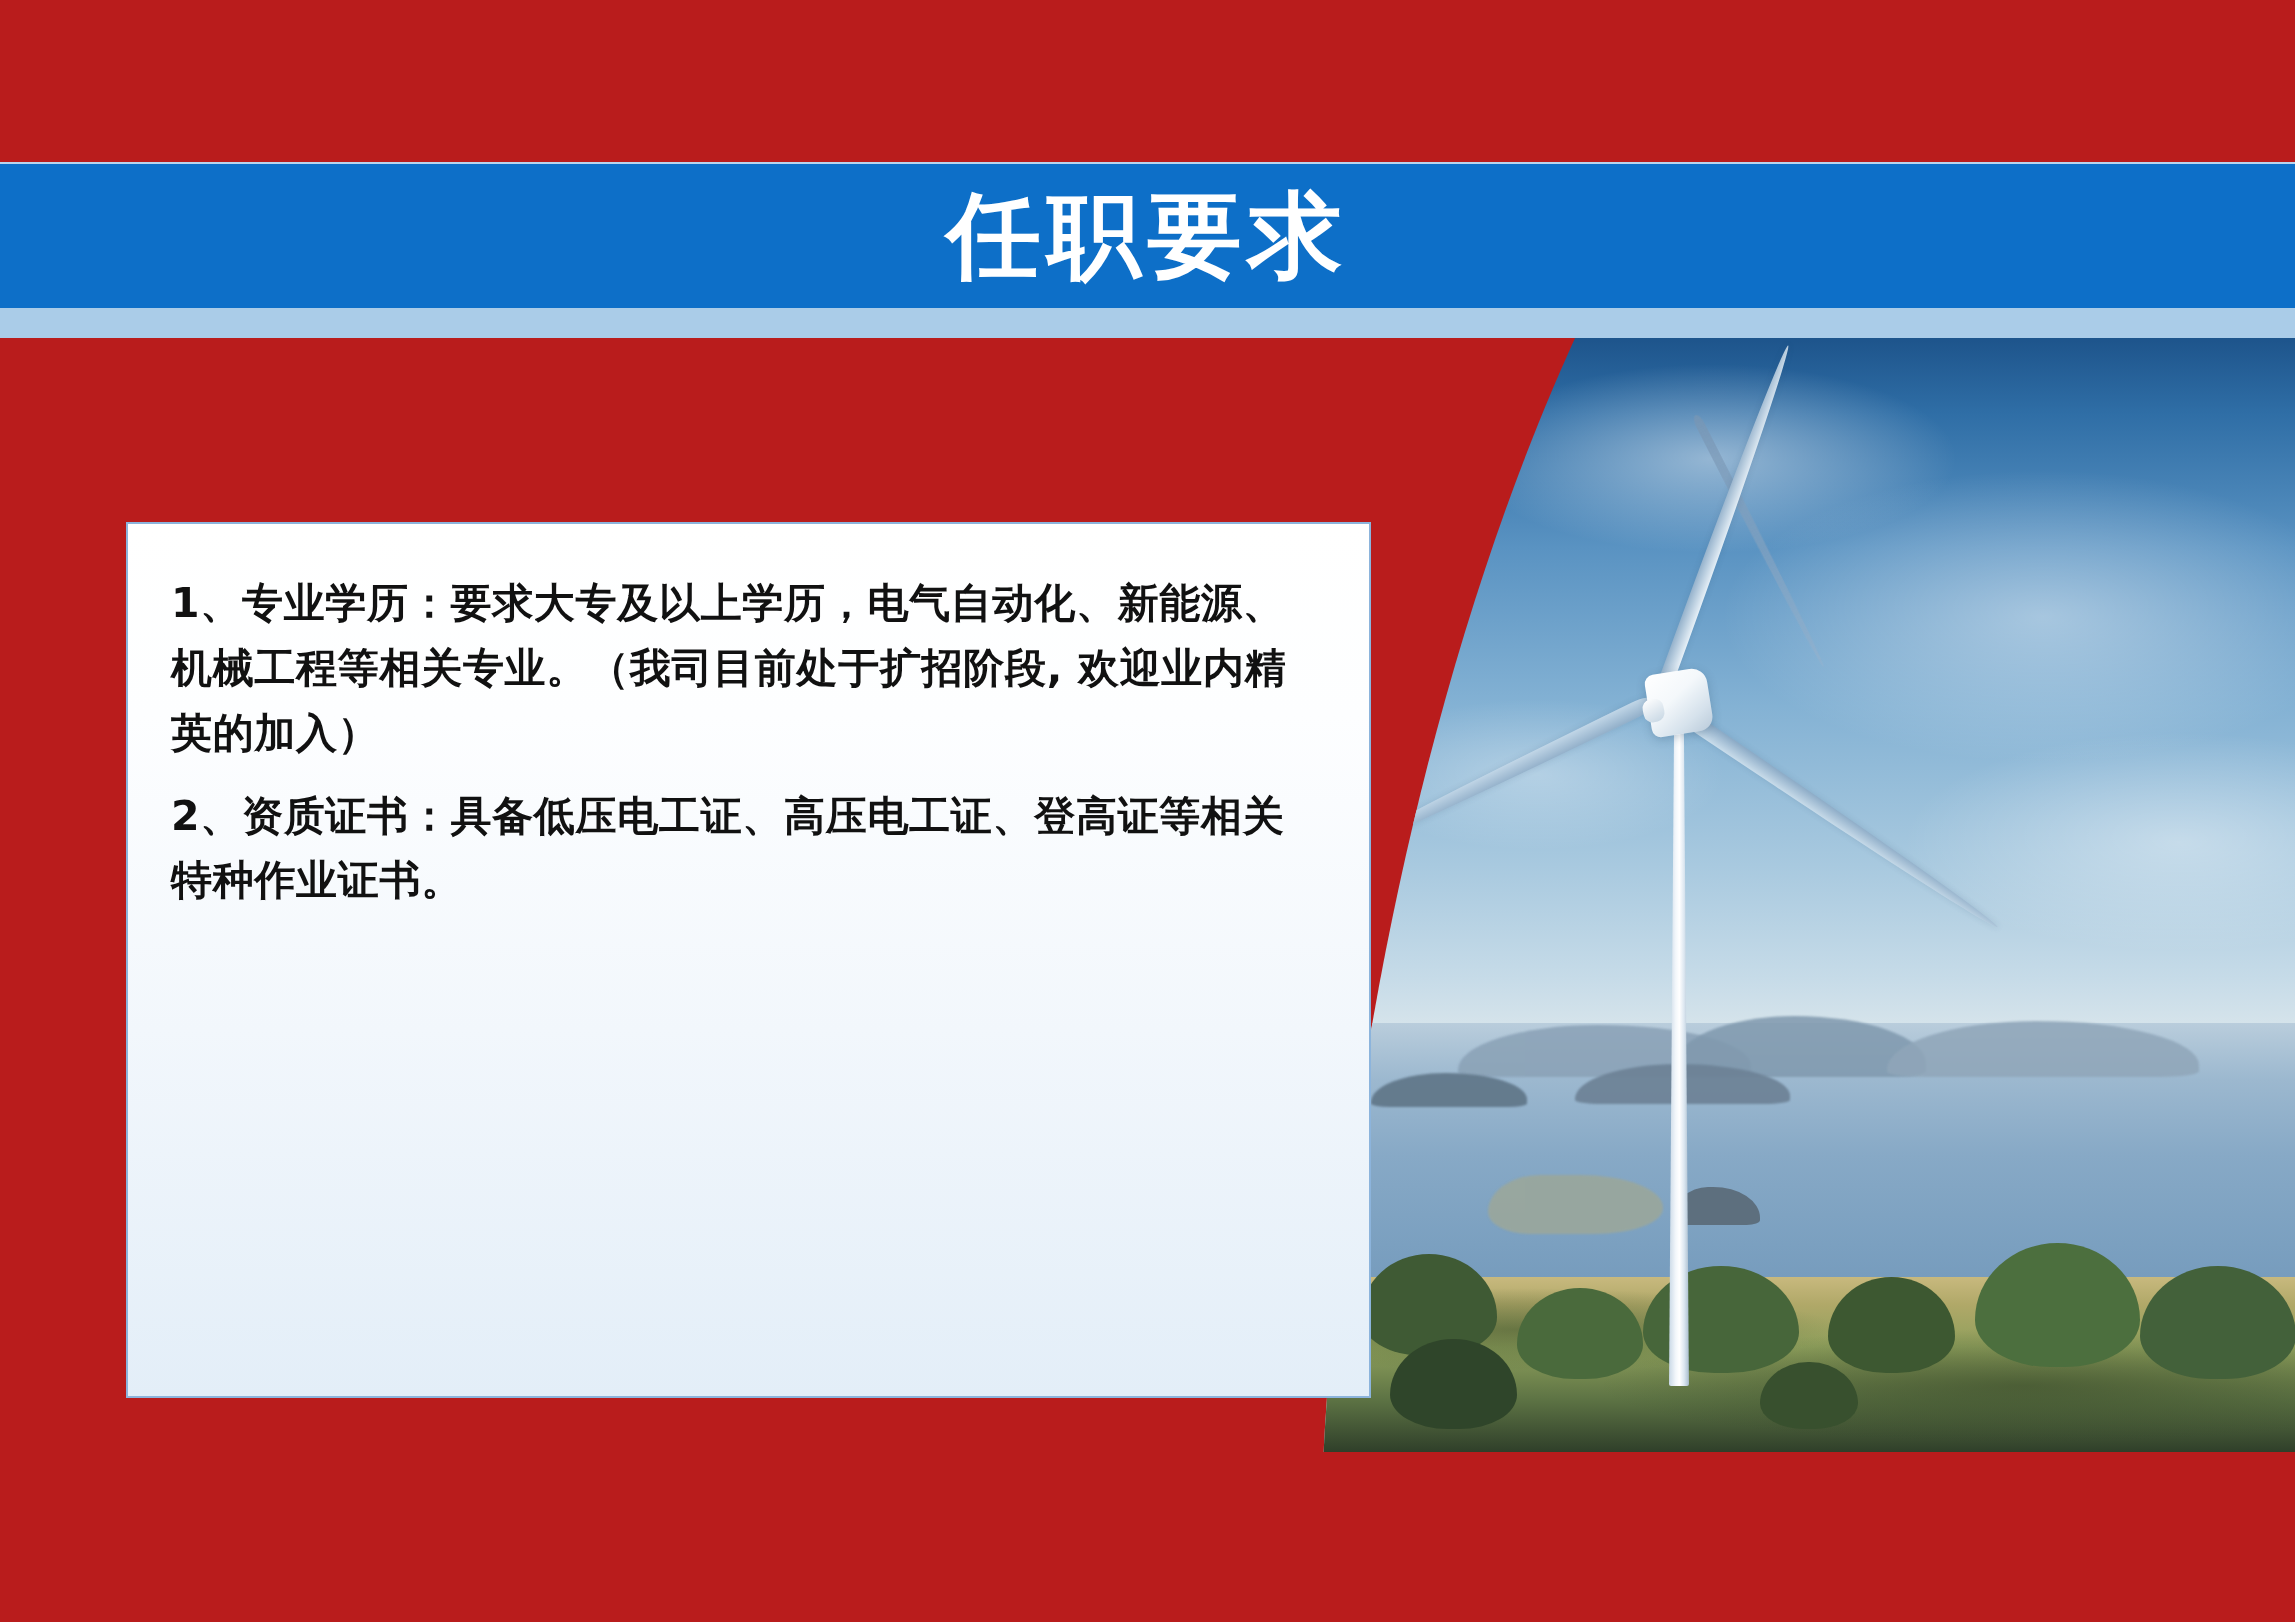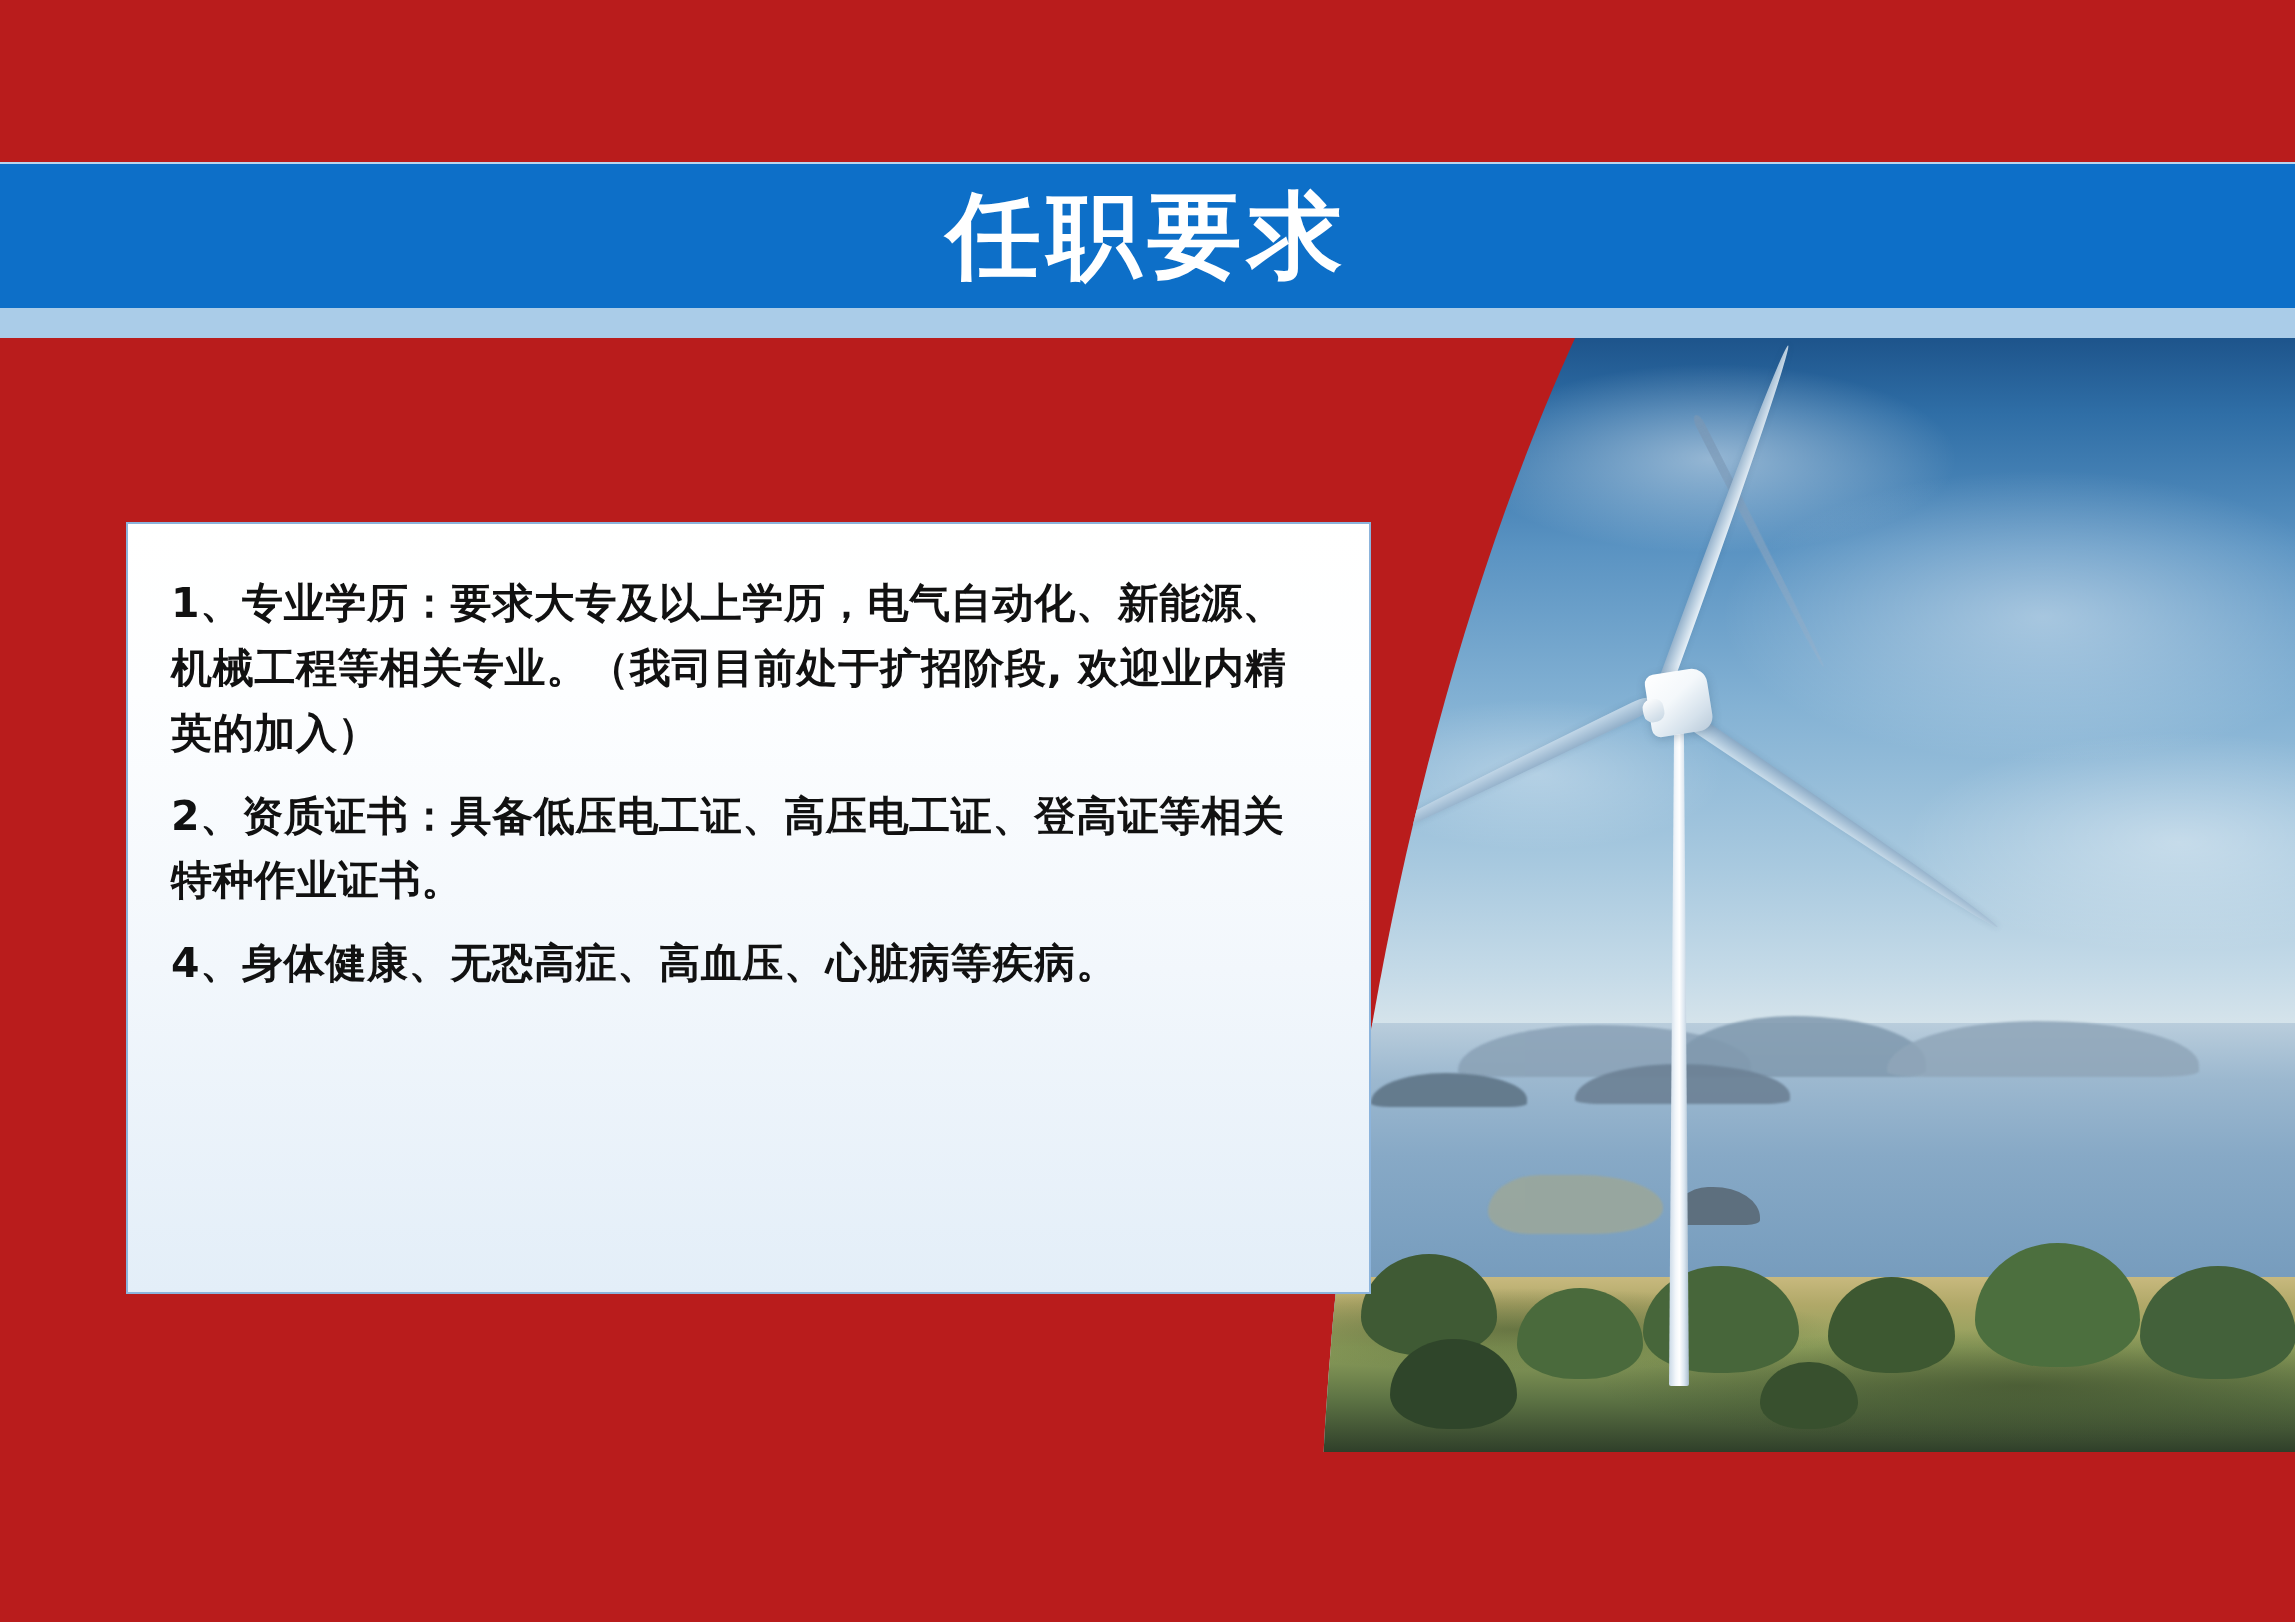--- a/index.html
+++ b/index.html
@@ -182,21 +182,21 @@
     background:linear-gradient(to bottom, rgba(120,150,180,.75), rgba(150,178,205,.55));
     transform:rotate(-27deg);
     border-radius:50%/4% 4% 96% 96%;
     filter:blur(0.3px);
   }
 
   
   #content-box{
     position:absolute;
     left:126px; top:522px;
-    width:1245px; height:772px;
+    width:1245px; height:876px;
     box-sizing:border-box;
     border:2px solid #8cb4dc;
     background:linear-gradient(to bottom,#ffffff 0%,#fdfeff 22%,#f2f7fc 58%,#e3eef8 100%);
     z-index:4;
     padding:47px 43px 42px 43px;
   }
   .req-item{
     color:#111111;
     font-size:41px;
     font-weight:bold;
@@ -244,17 +244,16 @@
       <div class="blade" id="blade-left"></div>
       <div id="tower"></div>
       <div id="nacelle"></div>
       <div id="hub"></div>
     </div>
   </div>
 
   <div id="content-box">
     <p class="req-item">1、专业学历：要求大专及以上学历，电气自动化、新能源、机械工程等相关专业。（我司目前处于扩招阶段, 欢迎业内精英的加入）</p>
     <p class="req-item">2、资质证书：具备低压电工证、高压电工证、登高证等相关特种作业证书。</p>
-    <p class="req-item">4、身体健康、无恐高症、高血压、心脏病等疾病。</p>
   </div>
 
 </div>
 
 
 </body></html>

